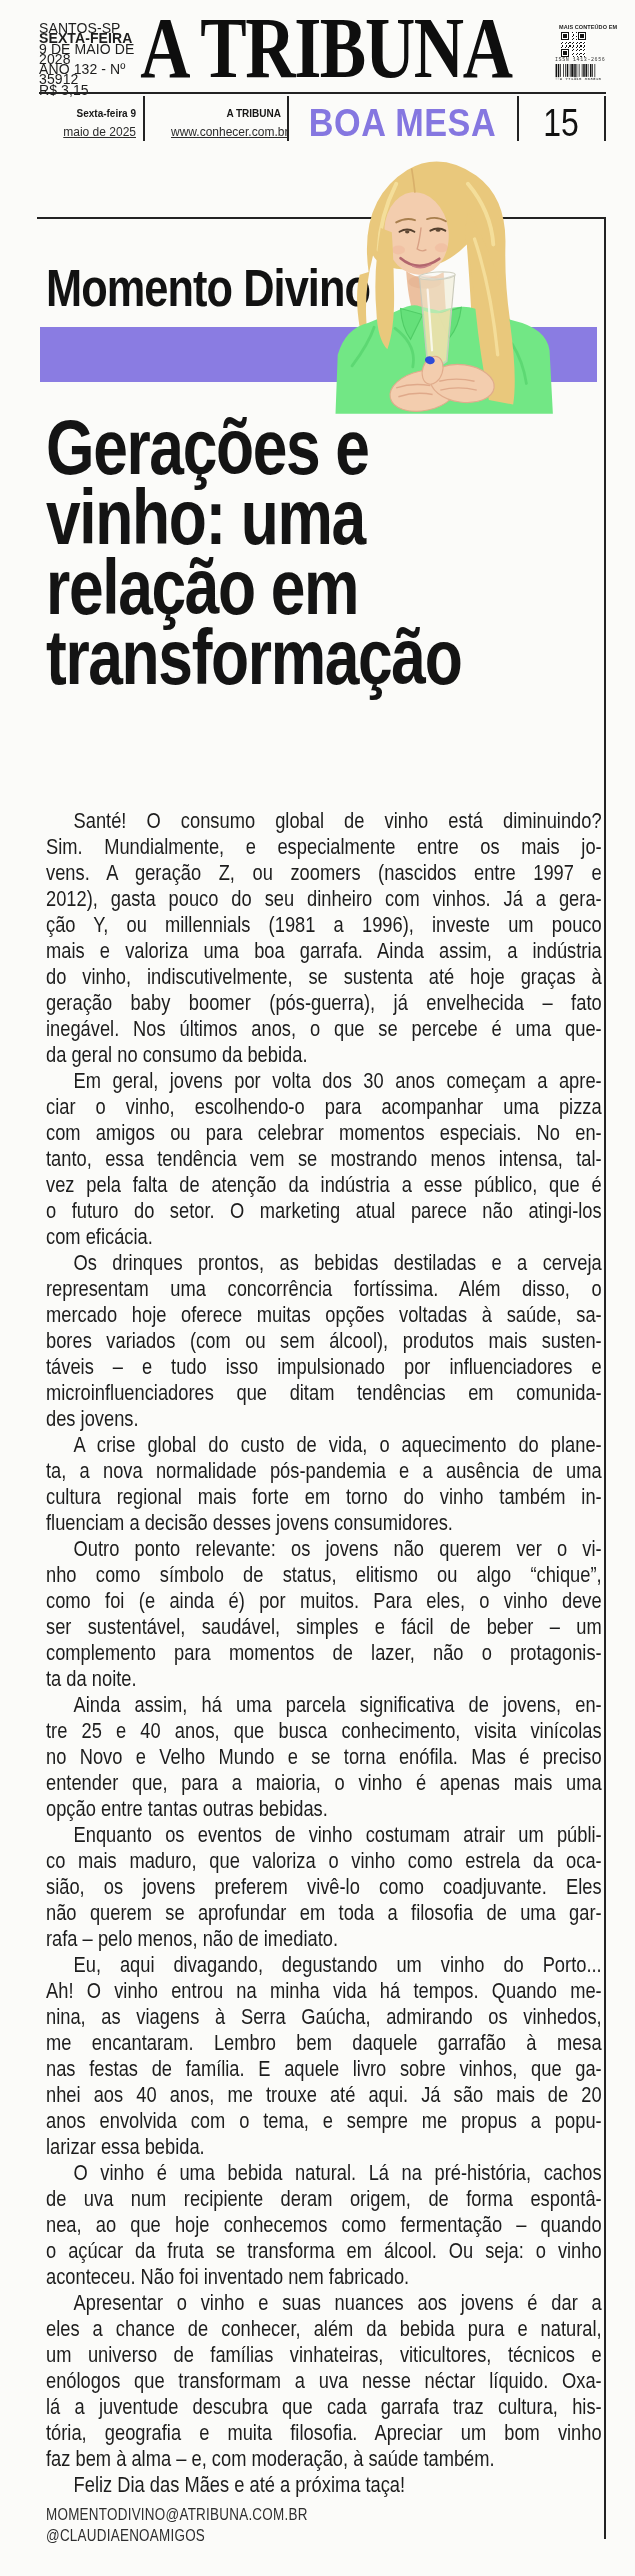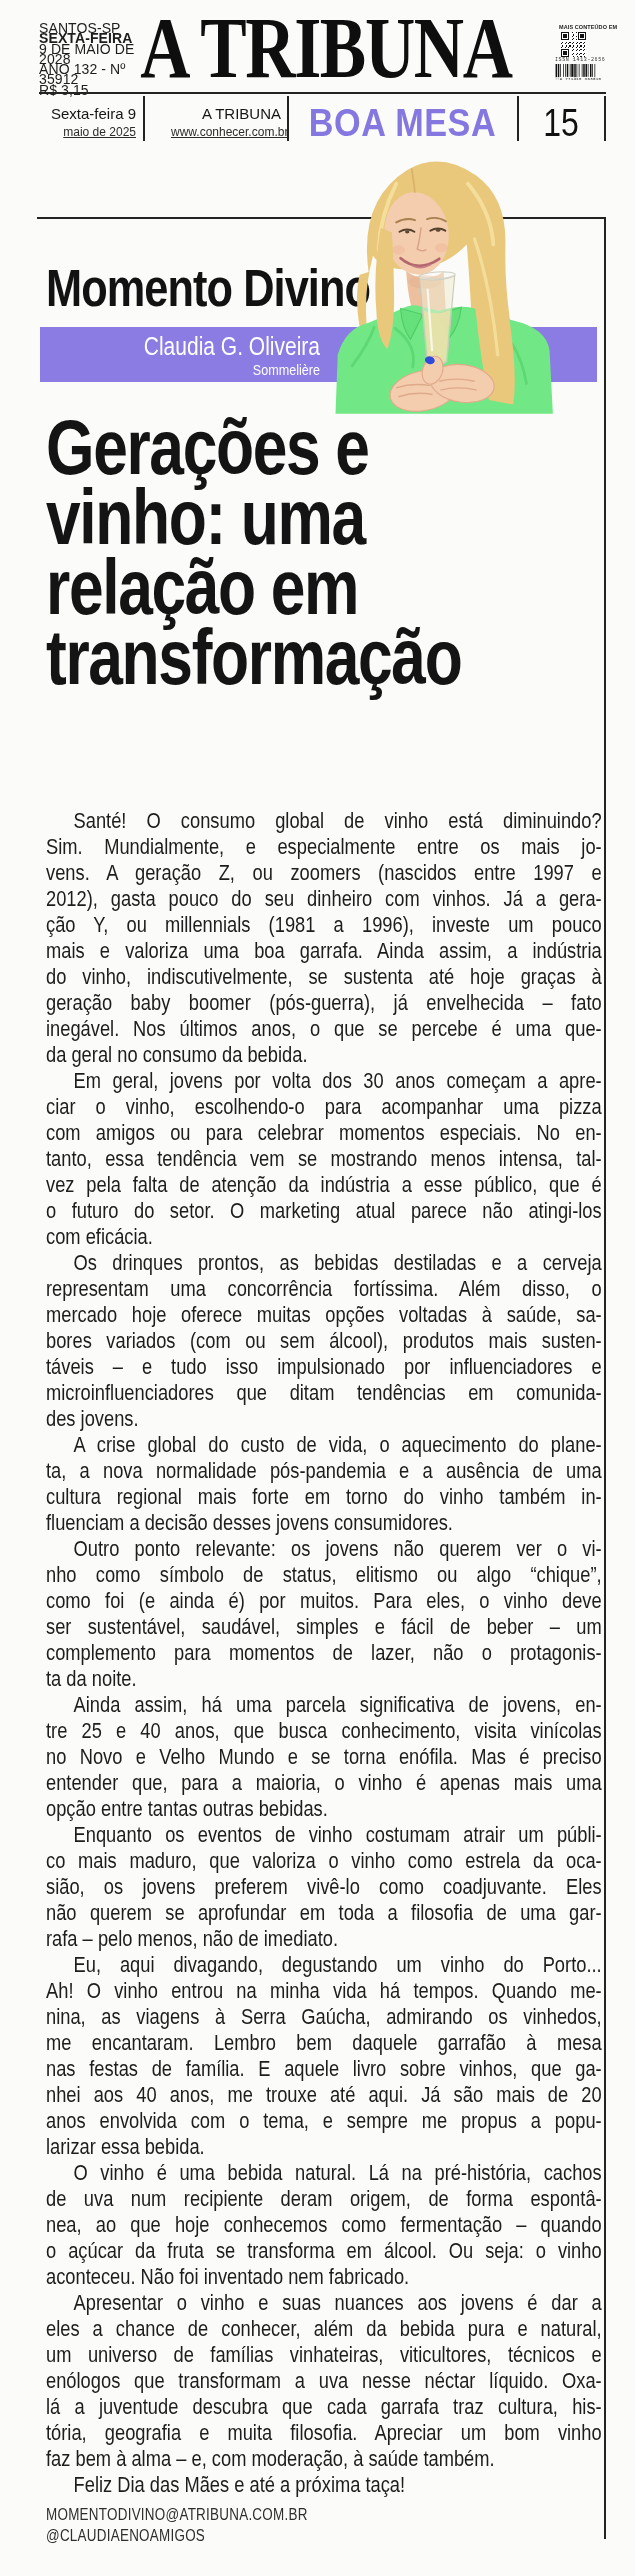--- a/index.html
+++ b/index.html
@@ -22,21 +22,21 @@
   .more-content{left:559px;top:24px;width:61px;font-size:5.5px;font-weight:700;color:#222;letter-spacing:0.1px;}
   .qr{left:561px;top:31.5px;width:25.4px;height:25.4px;}
   .issn{left:555px;top:57px;width:53px;font-family:"Liberation Mono",monospace;font-size:5px;letter-spacing:0.6px;color:#333;}
   .barcode{left:555px;top:64px;width:51px;height:19px;}
   .barcode-digits{left:555px;top:77px;width:51px;font-family:"Liberation Mono",monospace;font-size:4.1px;letter-spacing:0.3px;color:#222;text-align:center;background:rgba(251,251,249,.8);}
 
   .rule-top{left:39px;top:92px;width:567px;height:1.7px;background:var(--rule);}
 
   
   .hr-cell{top:107px;text-align:right;}
-  .hr-cell .l1{font-size:15px;font-weight:400;line-height:14px;color:#161616;}
+  .hr-cell .l1{font-size:10px;font-weight:700;line-height:14px;color:#161616;}
   .hr-cell .l2{font-size:12px;line-height:14px;margin-top:4.4px;color:#2c2c2c;text-decoration:underline;}
   .cell-date{left:33px;width:103px;}
   .cell-paper{left:171px;width:110px;}
   .vdiv{width:1.7px;height:45px;top:96px;background:var(--rule);}
   .vd1{left:143px;} .vd2{left:287px;} .vd3{left:517px;} .vd4{left:604px;}
   .section-title{left:288px;top:106px;width:229px;text-align:center;font-size:38px;line-height:34px;
     font-weight:700;color:var(--accent);transform:scaleX(.9);transform-origin:center;letter-spacing:0.6px;white-space:nowrap;}
   .page-number{left:518px;top:103px;width:86px;text-align:center;font-size:39px;line-height:39px;
     font-weight:400;color:#111;transform:scaleX(.82);transform-origin:center;}
 
@@ -191,24 +191,20 @@
   <div class="abs section-title">BOA MESA</div>
   <div class="abs vdiv vd3"></div>
   <div class="abs page-number">15</div>
   <div class="abs vdiv vd4"></div>
 
   <div class="abs rule-article"></div>
   <div class="abs border-right"></div>
 
   <div class="abs column-name">Momento Divino</div>
   <div class="abs purple-bar"></div>
-  <div class="abs author-box">
-    <div class="author-name">Claudia G. Oliveira</div>
-    <div class="author-role">Sommelière</div>
-  </div>
 
   <svg class="abs photo" viewBox="0 0 484 487" aria-hidden="true">
 
     <path d="M70,230 Q52,100 140,45 Q200,10 265,55 Q320,95 318,180 Q316,260 330,340 Q345,430 330,478 L268,478 Q260,380 256,300 Q252,230 248,180 Q200,230 130,225 Q90,222 78,200 Q62,260 66,320 Q68,362 54,332 Q44,270 54,235 Z" fill="var(--hair)"></path>
     <path d="M120,70 Q90,130 88,190 M250,70 Q292,120 296,180 M300,240 Q310,330 322,420" stroke="var(--hair-hi)" stroke-width="7" fill="none" opacity=".85" stroke-linecap="round"></path>
 
     <path d="M138,228 Q142,280 150,300 L210,300 Q208,268 206,230 Q170,252 138,228 Z" fill="#ECC09F"></path>
     <ellipse cx="172" cy="248" rx="30" ry="12" fill="#E2AD8D" opacity=".5"></ellipse>
 
     <ellipse cx="157" cy="160" rx="58" ry="75" transform="rotate(-7 157 160)" fill="var(--skin)"></ellipse>

